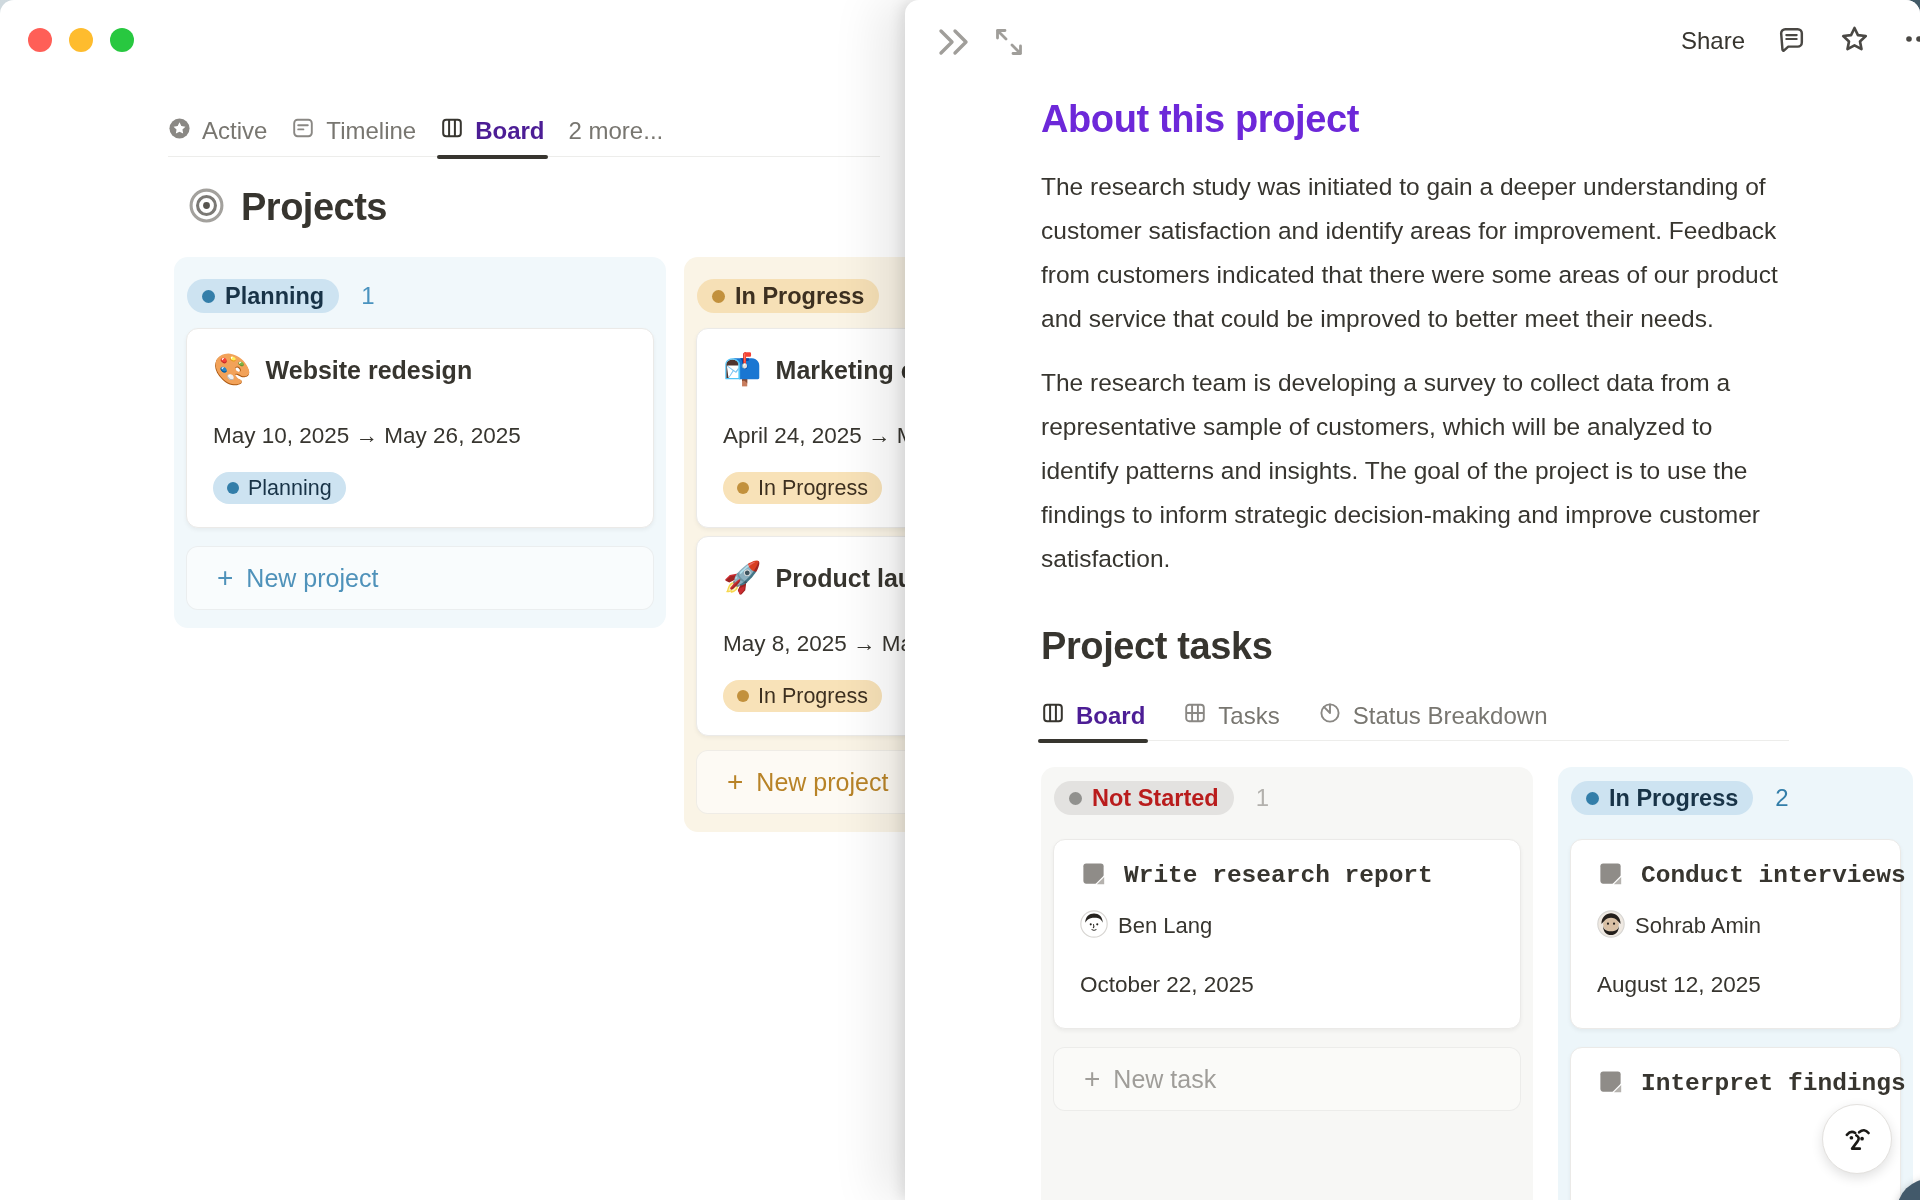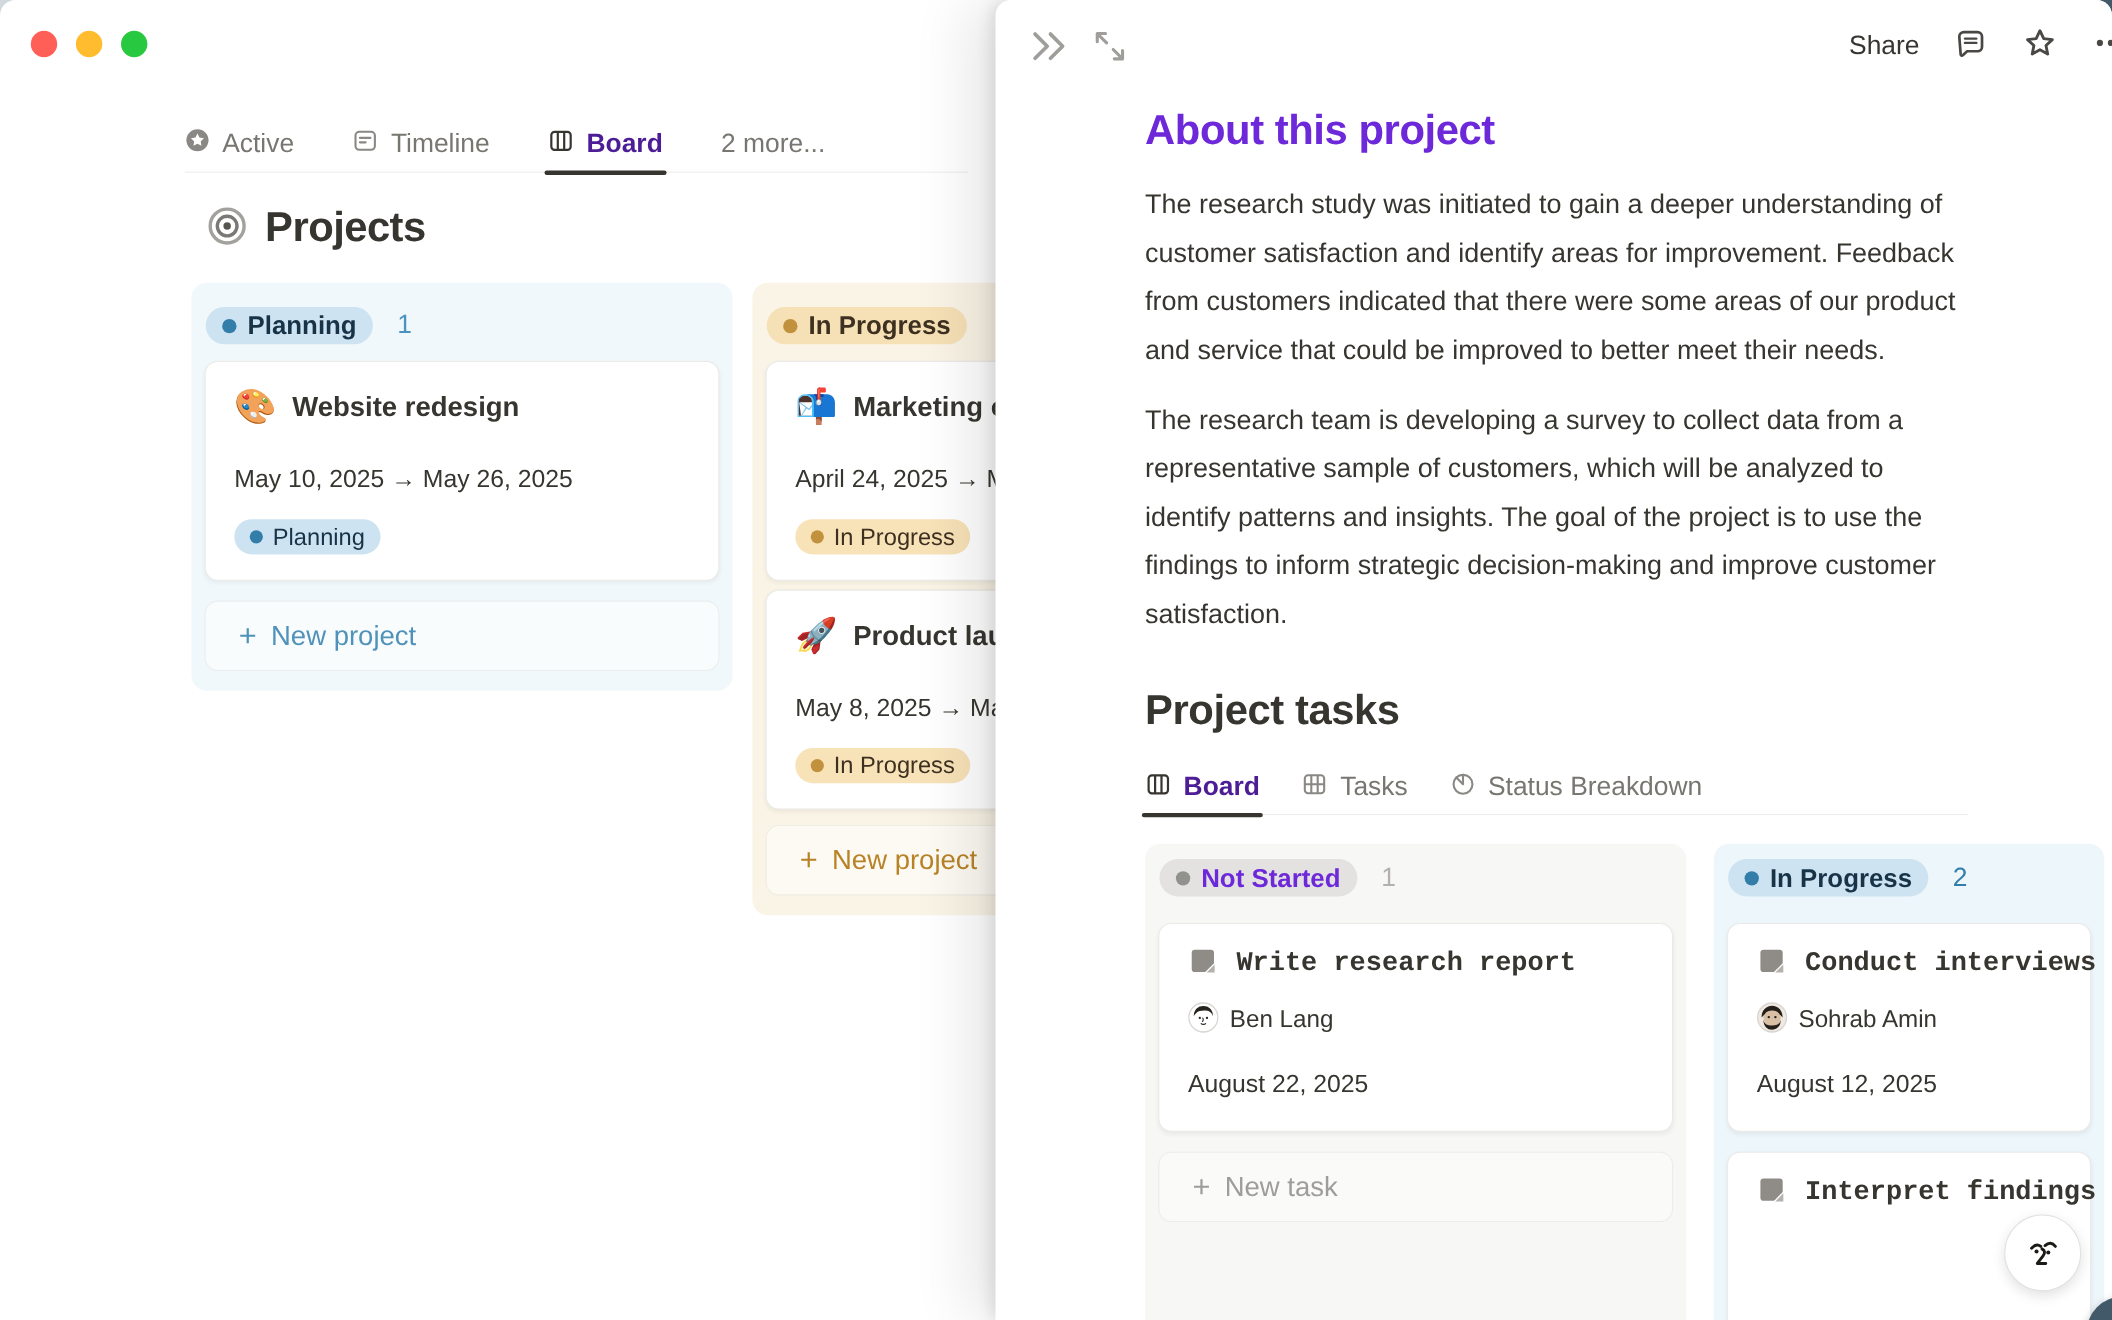--- a/index.html
+++ b/index.html
@@ -13,21 +13,21 @@
   .window{
     position:relative;width:1920px;height:1200px;
     background:#ffffff;border-radius:14px 14px 0 0;overflow:hidden;
   }
   
   .traffic{position:absolute;left:28px;top:28px;display:flex;gap:17px;z-index:2;}
   .traffic span{width:24px;height:24px;border-radius:50%;display:block;}
   
   .view-tabs{
     position:absolute;left:168px;top:106px;width:712px;height:50px;
-    display:flex;align-items:flex-end;gap:53px;
+    display:flex;align-items:flex-end;gap:24px;
     border-bottom:1.5px solid #ededeb;z-index:1;font-size:24px;color:#787670;
   }
   .tab{position:relative;display:flex;align-items:center;gap:11px;height:100%;cursor:default;}
   .tab svg{flex:none;}
   .tab.selected{color:#4c1d95;font-weight:600;}
   .tab.selected::after{
     content:"";position:absolute;left:-3px;right:-3px;bottom:-2.5px;height:3.5px;
     background:#37352f;border-radius:2px;
   }
   .page-title{position:absolute;left:188px;top:186px;display:flex;align-items:center;gap:16px;z-index:1;}
@@ -39,21 +39,21 @@
   .kb-col.c-gray{background:#f7f7f5;}
   .kb-col.c-ltblue{background:#edf6fa;}
   .kb-head{display:flex;align-items:center;gap:22px;margin-left:1px;height:34px;}
   .pill{display:inline-flex;align-items:center;height:34px;padding:0 15px;border-radius:17px;
         font-size:23.5px;font-weight:600;white-space:nowrap;}
   .pill .dot{width:13px;height:13px;border-radius:50%;margin-right:10px;flex:none;}
   .pill.p-blue{background:#cde3f1;color:#183347;}
   .pill.p-blue .dot{background:#337ea9;}
   .pill.p-yellow{background:#f6e0b6;color:#3d3020;}
   .pill.p-yellow .dot{background:#c2913d;}
-  .pill.p-gray{background:#e3e2e0;color:#6d28d9;}
+  .pill.p-gray{background:#e3e2e0;color:#b91c1c;}
   .pill.p-gray .dot{background:#91918e;}
   .count{font-size:24px;font-weight:400;}
   .count.blue{color:#4a93bf;}
   .count.blue2{color:#337ea9;}
   .count.gray{color:#b3b1ad;}
   .kb-card{
     background:#fff;border:1px solid #ebeae8;border-radius:12px;
     box-shadow:0 2px 4px rgba(15,15,15,.05);box-sizing:border-box;
   }
   .proj-card{width:468px;height:200px;margin-top:15px;padding:24px 26px;}
@@ -336,21 +336,21 @@
                 <svg width="28" height="28" viewBox="0 0 24 24">
                     <circle cx="12" cy="12" r="11.3" fill="#ffffff" stroke="#d8d6d3" stroke-width="1"></circle>
                     <path d="M4.5 11C4.5 5.5 8 3 12 3s7.5 2.5 7.5 8c-.8-2.5-2.6-3.8-4.5-4.2C12.6 6.3 8 6.6 6.5 8.4 5.6 9.2 4.9 10 4.5 11z" fill="#26231f"></path>
                     <circle cx="9.2" cy="12.3" r=".9" fill="#26231f"></circle>
                     <circle cx="14.8" cy="12.3" r=".9" fill="#26231f"></circle>
                     <path d="M11.6 12.5c.5 1.2.5 2-.2 2.6M10.3 16.8c1.1.7 2.3.7 3.4 0" fill="none" stroke="#26231f" stroke-width=".9" stroke-linecap="round"></path>
                   </svg>
               </span>
               <span class="nm">Ben Lang</span>
             </div>
-            <div class="date">August 22, 2025</div>
+            <div class="date">October 22, 2025</div>
           </div>
           <div class="kb-new graytxt" style="background:rgba(251,251,250,.7);">
             <span class="plus">+</span>
             <span>New task</span>
           </div>
         </div>
 
         <div class="tb-col2 tb-colbg kb-col c-ltblue" style="padding:14px 12px 12px;">
           <div class="kb-head">
             <span class="pill p-blue">

